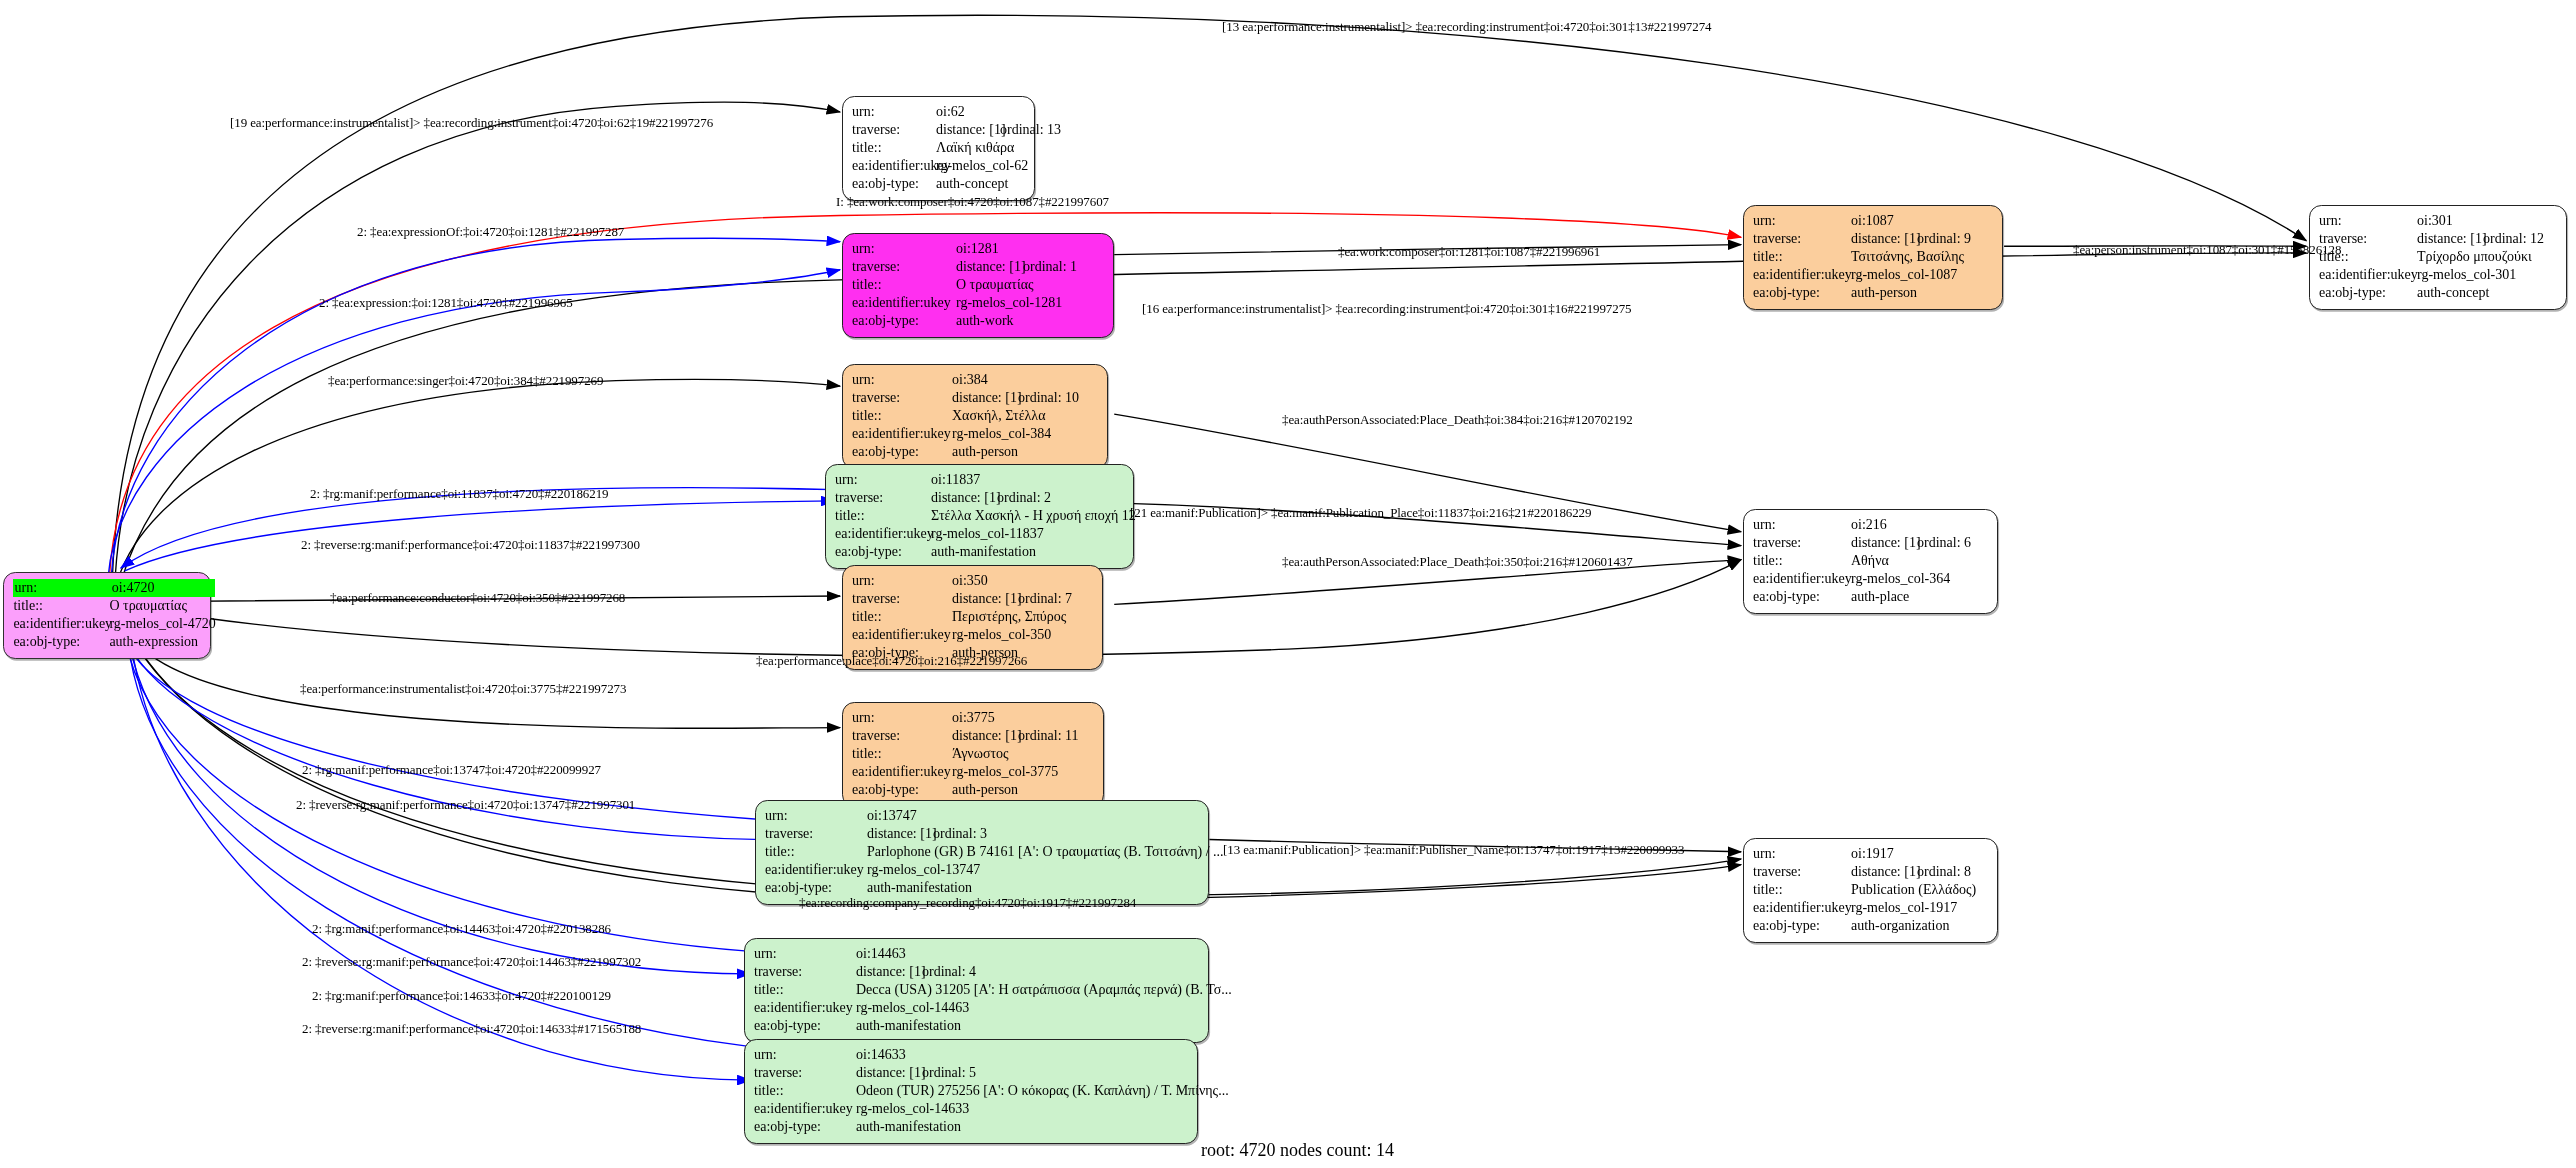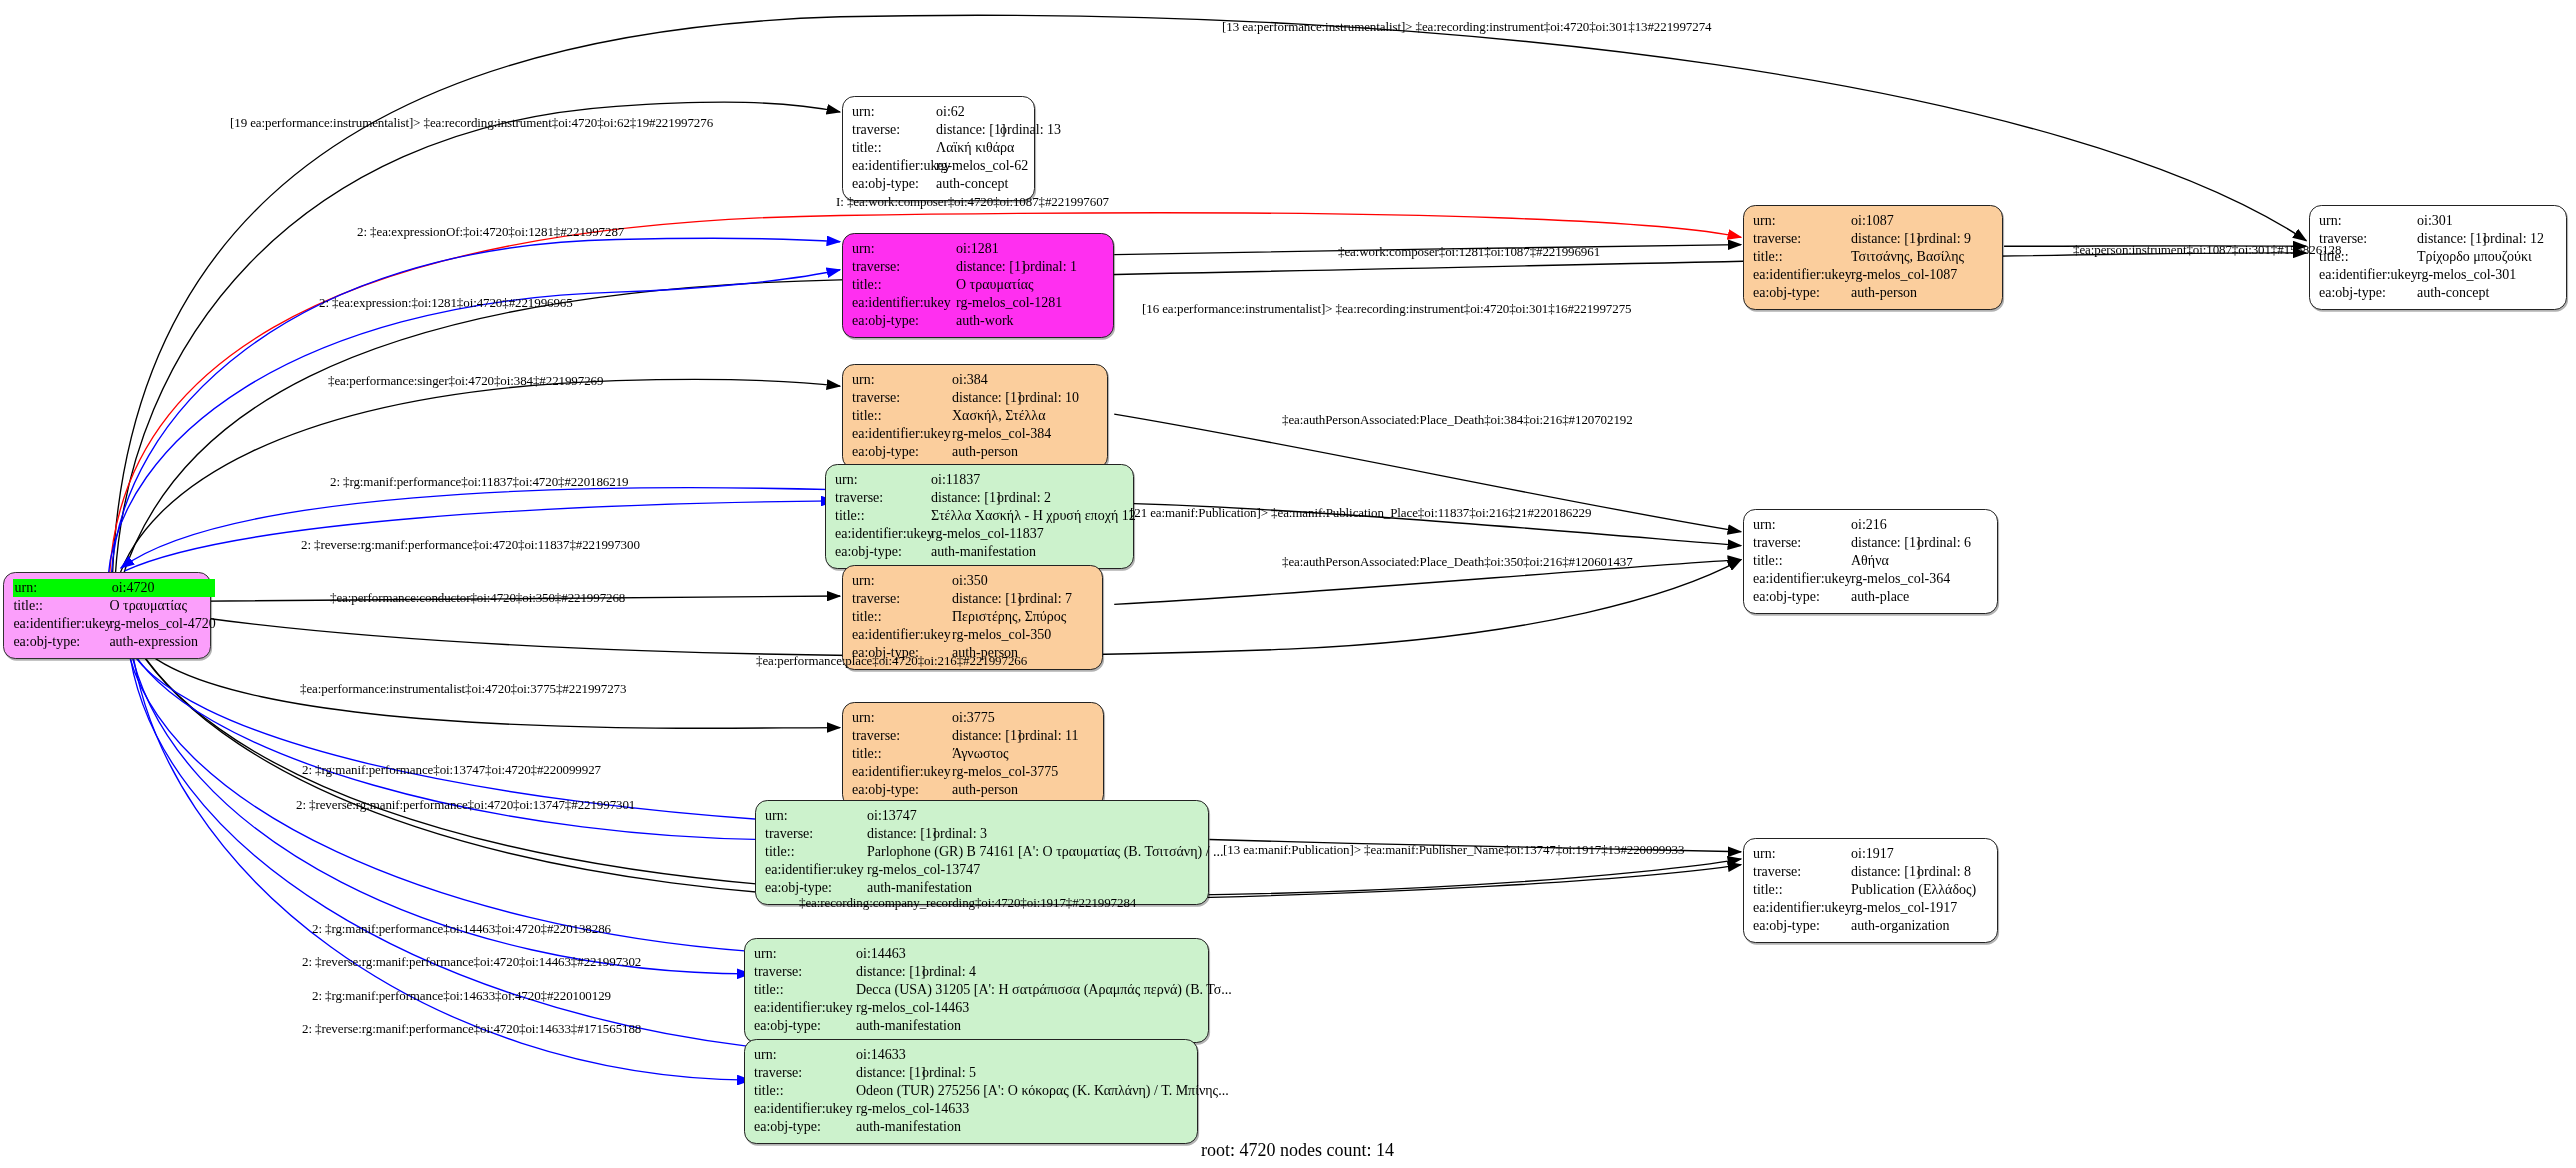--- a/index.html
+++ b/index.html
@@ -498,21 +498,21 @@
   <div class="elabel" style="left:2025px;top:243px;margin-left:48px;">‡ea:person:instrument‡oi:1087‡oi:301‡#156826128</div>
 
   <div class="elabel" style="left:319px;top:296px;">2: ‡ea:expression:‡oi:1281‡oi:4720‡#221996965</div>
 
   <div class="elabel" style="left:1142px;top:302px;">[16 ea:performance:instrumentalist]&gt; ‡ea:recording:instrument‡oi:4720‡oi:301‡16#221997275</div>
 
   <div class="elabel" style="left:328px;top:374px;">‡ea:performance:singer‡oi:4720‡oi:384‡#221997269</div>
 
   <div class="elabel" style="left:1282px;top:413px;">‡ea:authPersonAssociated:Place_Death‡oi:384‡oi:216‡#120702192</div>
 
-  <div class="elabel" style="left:310px;top:475px;margin-left:20px;">2: ‡rg:manif:performance‡oi:11837‡oi:4720‡#220186219</div>
+  <div class="elabel" style="left:310px;top:487px;">2: ‡rg:manif:performance‡oi:11837‡oi:4720‡#220186219</div>
 
   <div class="elabel" style="left:301px;top:538px;">2: ‡reverse:rg:manif:performance‡oi:4720‡oi:11837‡#221997300</div>
 
   <div class="elabel" style="left:1130px;top:506px;">[21 ea:manif:Publication]&gt; ‡ea:manif:Publication_Place‡oi:11837‡oi:216‡21#220186229</div>
 
   <div class="elabel" style="left:330px;top:591px;">‡ea:performance:conductor‡oi:4720‡oi:350‡#221997268</div>
 
   <div class="elabel" style="left:1282px;top:555px;">‡ea:authPersonAssociated:Place_Death‡oi:350‡oi:216‡#120601437</div>
 
   <div class="elabel" style="left:756px;top:654px;">‡ea:performance:place‡oi:4720‡oi:216‡#221997266</div>

